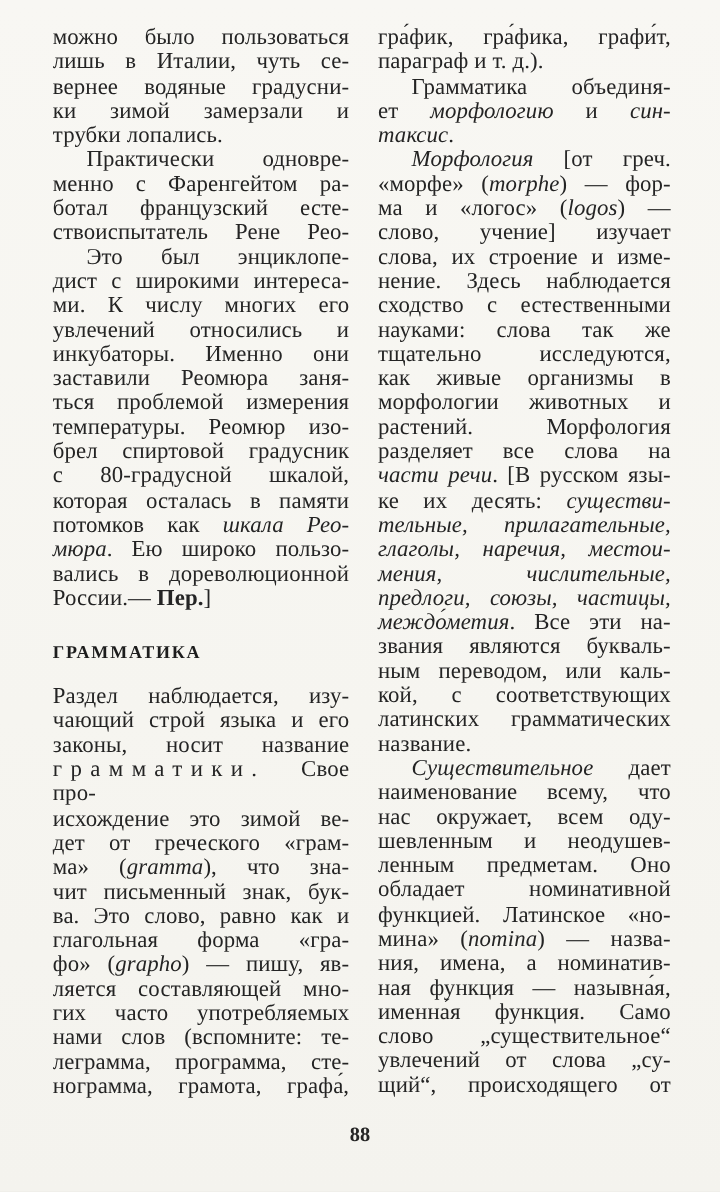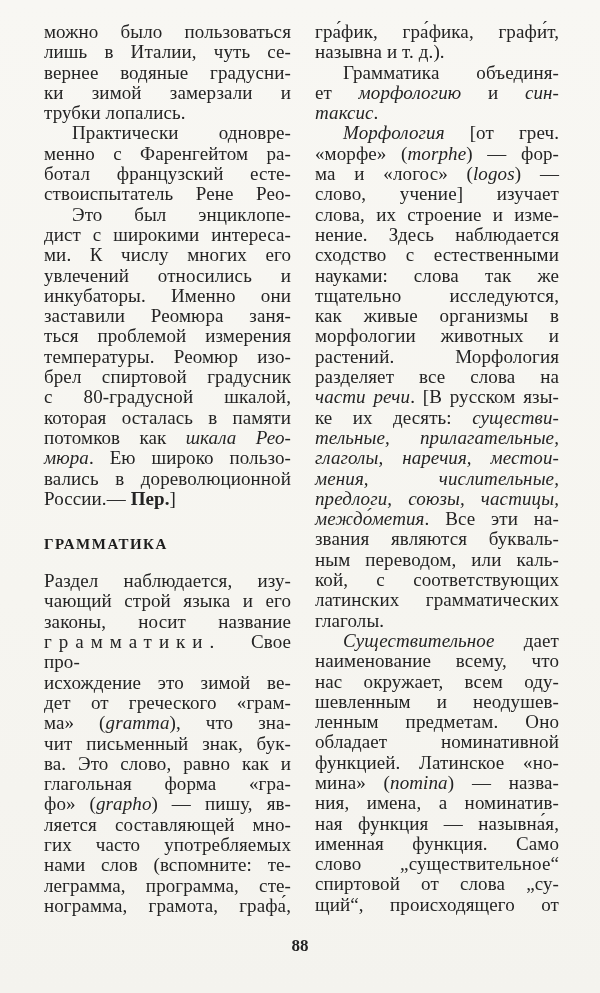--- a/index.html
+++ b/index.html
@@ -94,21 +94,21 @@
       <div class="line">глагольная форма «гра-</div>
       <div class="line">фо» (<i>grapho</i>) — пишу, яв-</div>
       <div class="line">ляется составляющей мно-</div>
       <div class="line">гих часто употребляемых</div>
       <div class="line">нами слов (вспомните: те-</div>
       <div class="line">леграмма, программа, сте-</div>
       <div class="line">нограмма, грамота, графа́,</div>
     </div>
   <div class="column column-right">
       <div class="line">гра́фик, гра́фика, графи́т,</div>
-      <div class="line end">назывна и т. д.).</div>
+      <div class="line end">параграф и т. д.).</div>
       <div class="line indent">Грамматика объединя-</div>
       <div class="line">ет <i>морфологию</i> и <i>син-</i></div>
       <div class="line end"><i>таксис</i>.</div>
       <div class="line indent"><i>Морфология</i> [от греч.</div>
       <div class="line">«морфе» (<i>morphe</i>) — фор-</div>
       <div class="line">ма и «логос» (<i>logos</i>) —</div>
       <div class="line">слово, учение] изучает</div>
       <div class="line">слова, их строение и изме-</div>
       <div class="line">нение. Здесь наблюдается</div>
       <div class="line">сходство с естественными</div>
@@ -122,30 +122,30 @@
       <div class="line">ке их десять: <i>существи-</i></div>
       <div class="line"><i>тельные, прилагательные,</i></div>
       <div class="line"><i>глаголы, наречия, местои-</i></div>
       <div class="line"><i>мения, числительные,</i></div>
       <div class="line"><i>предлоги, союзы, частицы,</i></div>
       <div class="line"><i>междо́метия</i>. Все эти на-</div>
       <div class="line">звания являются букваль-</div>
       <div class="line">ным переводом, или каль-</div>
       <div class="line">кой, с соответствующих</div>
       <div class="line">латинских грамматических</div>
-      <div class="line end">глаголы.</div>
+      <div class="line end">название.</div>
       <div class="line indent"><i>Существительное</i> дает</div>
       <div class="line">наименование всему, что</div>
       <div class="line">нас окружает, всем оду-</div>
       <div class="line">шевленным и неодушев-</div>
       <div class="line">ленным предметам. Оно</div>
       <div class="line">обладает номинативной</div>
       <div class="line">функцией. Латинское «но-</div>
       <div class="line">мина» (<i>nomina</i>) — назва-</div>
       <div class="line">ния, имена, а номинатив-</div>
       <div class="line">ная функция — назывна́я,</div>
       <div class="line">именна́я функция. Само</div>
       <div class="line">слово „существительное“</div>
-      <div class="line">спиртовой от слова „су-</div>
+      <div class="line">увлечений от слова „су-</div>
       <div class="line">щий“, происходящего от</div>
     </div>
   <div class="page-number">88</div>
 </div>
 
 </body></html>

